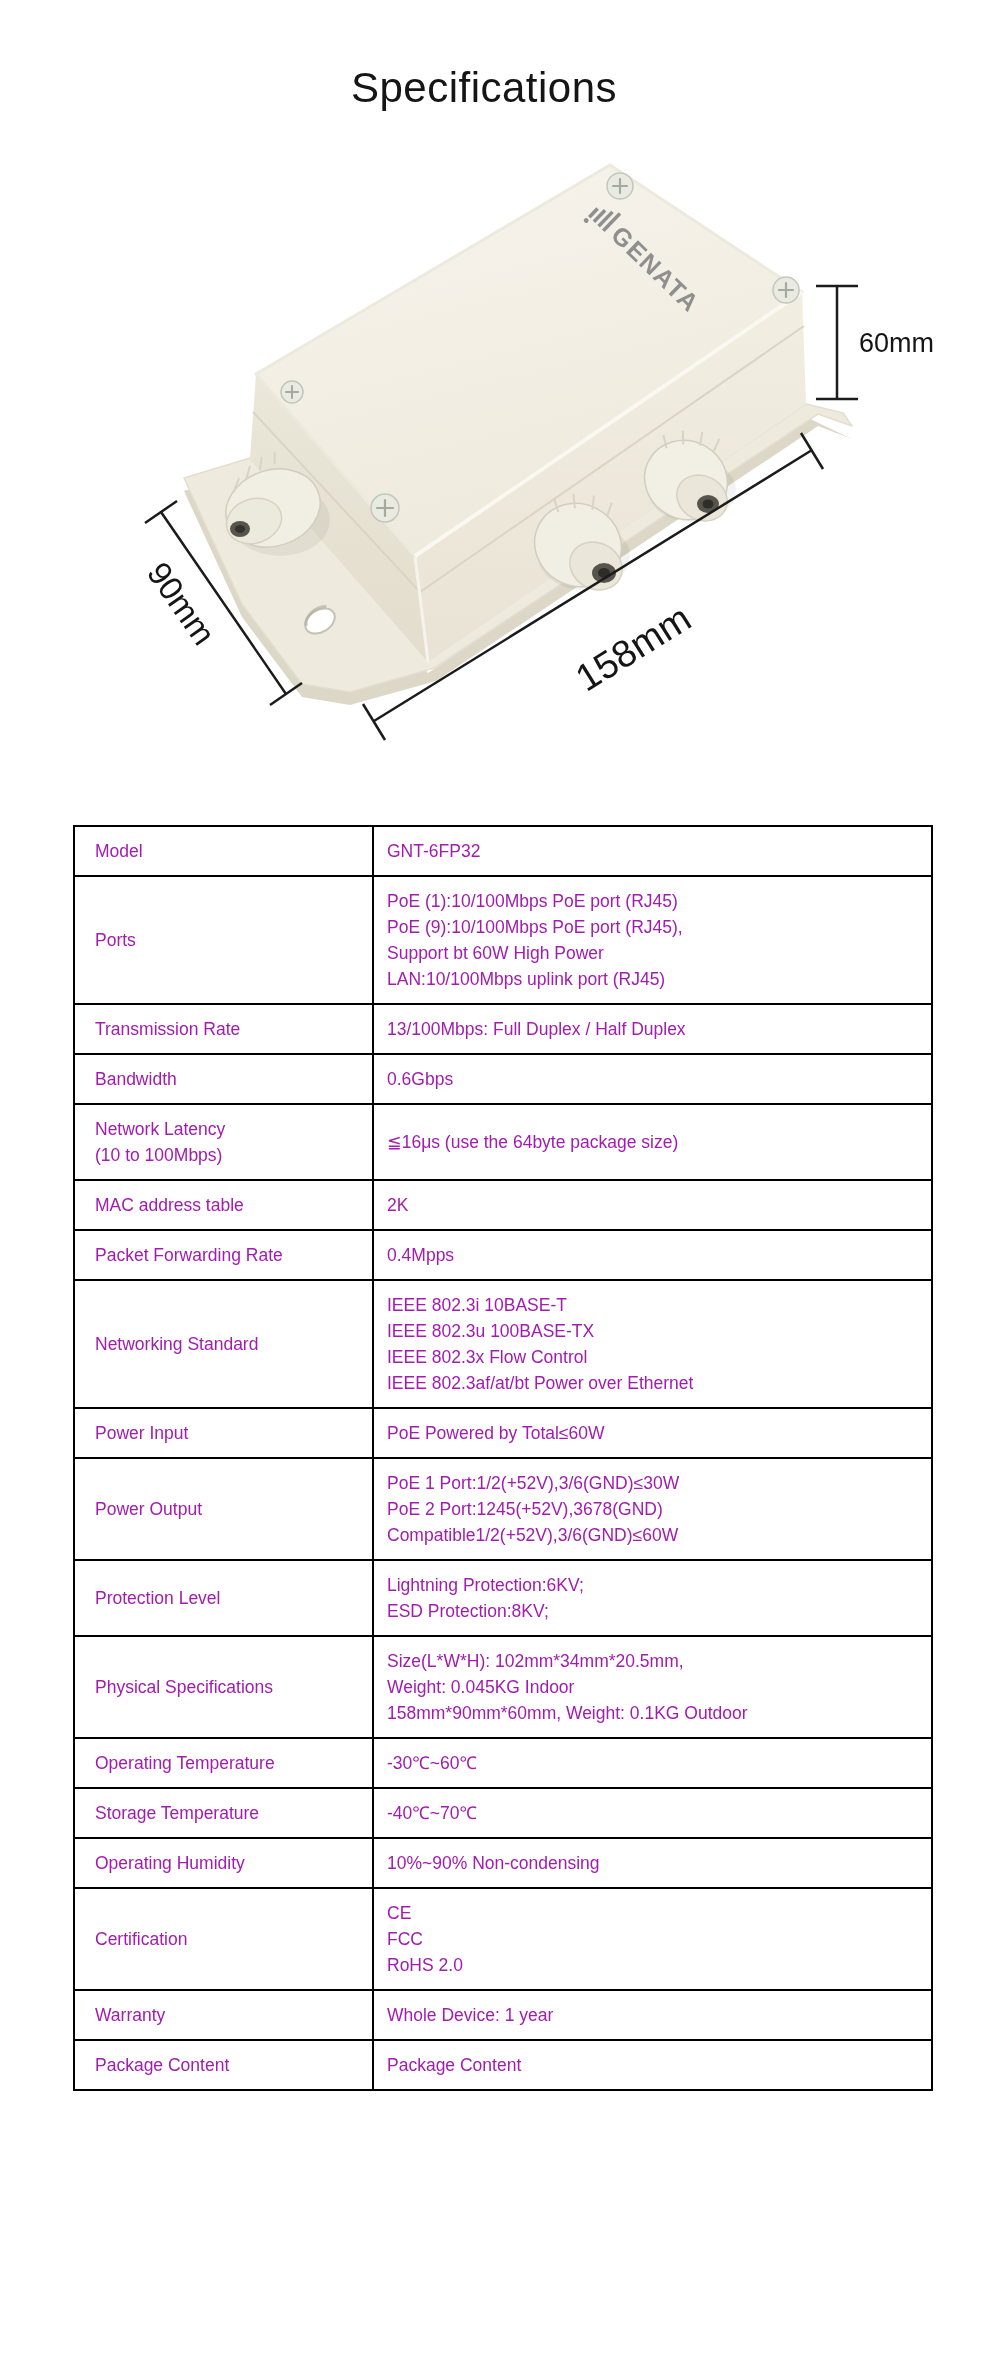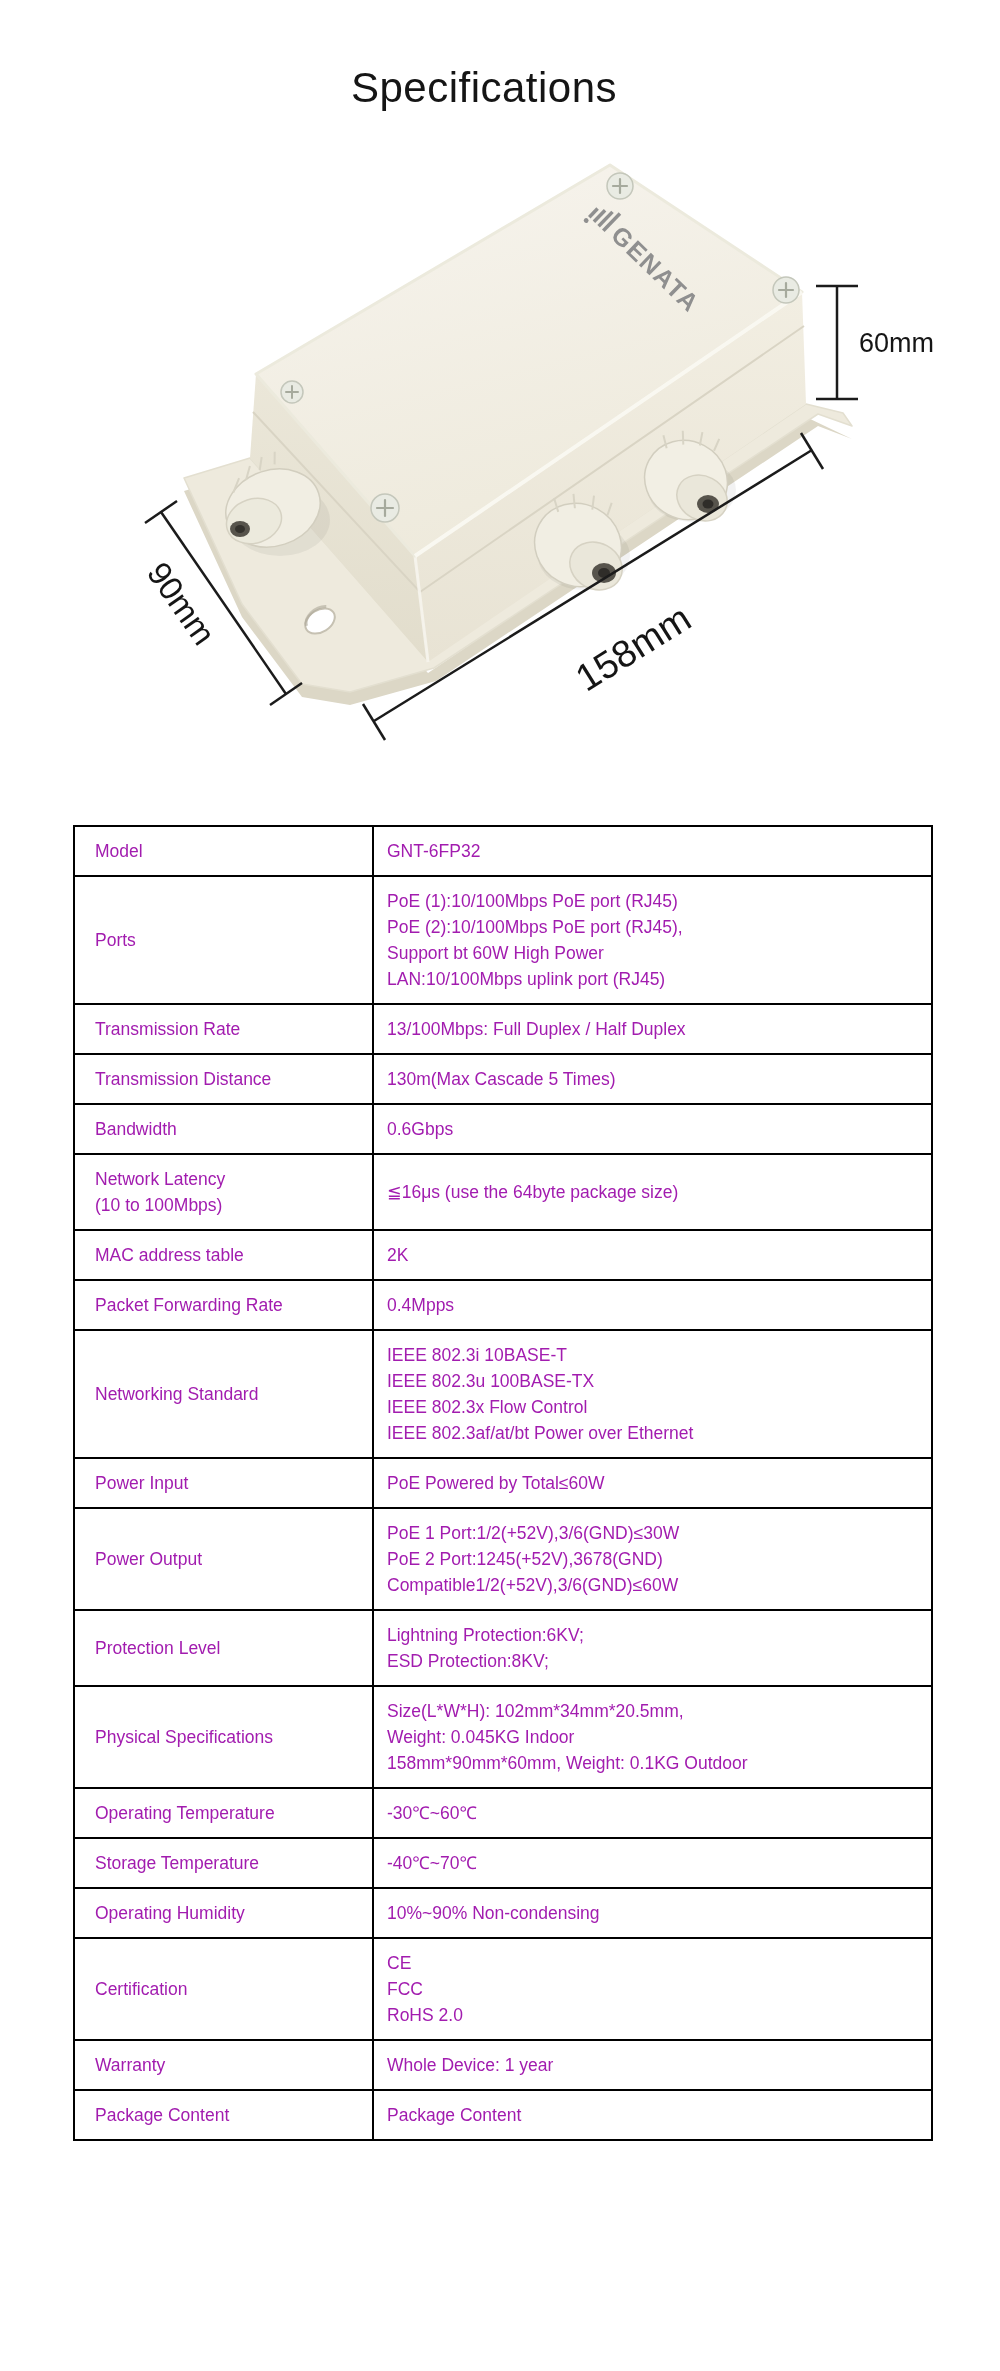--- a/index.html
+++ b/index.html
@@ -155,31 +155,27 @@
         <col>
       </colgroup>
     <tbody>
         <tr>
           <td class="label-cell">Model</td>
           <td class="value-cell">GNT-6FP32</td>
         </tr>
         <tr>
           <td class="label-cell">Ports</td>
           <td class="value-cell">PoE (1):10/100Mbps PoE port (RJ45)
-PoE (2):10/100Mbps PoE port (RJ45),
+PoE (9):10/100Mbps PoE port (RJ45),
 Support bt 60W High Power
 LAN:10/100Mbps uplink port (RJ45)</td>
         </tr>
         <tr>
           <td class="label-cell">Transmission Rate</td>
           <td class="value-cell">13/100Mbps: Full Duplex / Half Duplex</td>
-        </tr>
-        <tr>
-          <td class="label-cell">Transmission Distance</td>
-          <td class="value-cell">130m(Max Cascade 5 Times)</td>
         </tr>
         <tr>
           <td class="label-cell">Bandwidth</td>
           <td class="value-cell">0.6Gbps</td>
         </tr>
         <tr>
           <td class="label-cell">Network Latency
 (10 to 100Mbps)</td>
           <td class="value-cell">≦16μs (use the 64byte package size)</td>
         </tr>

